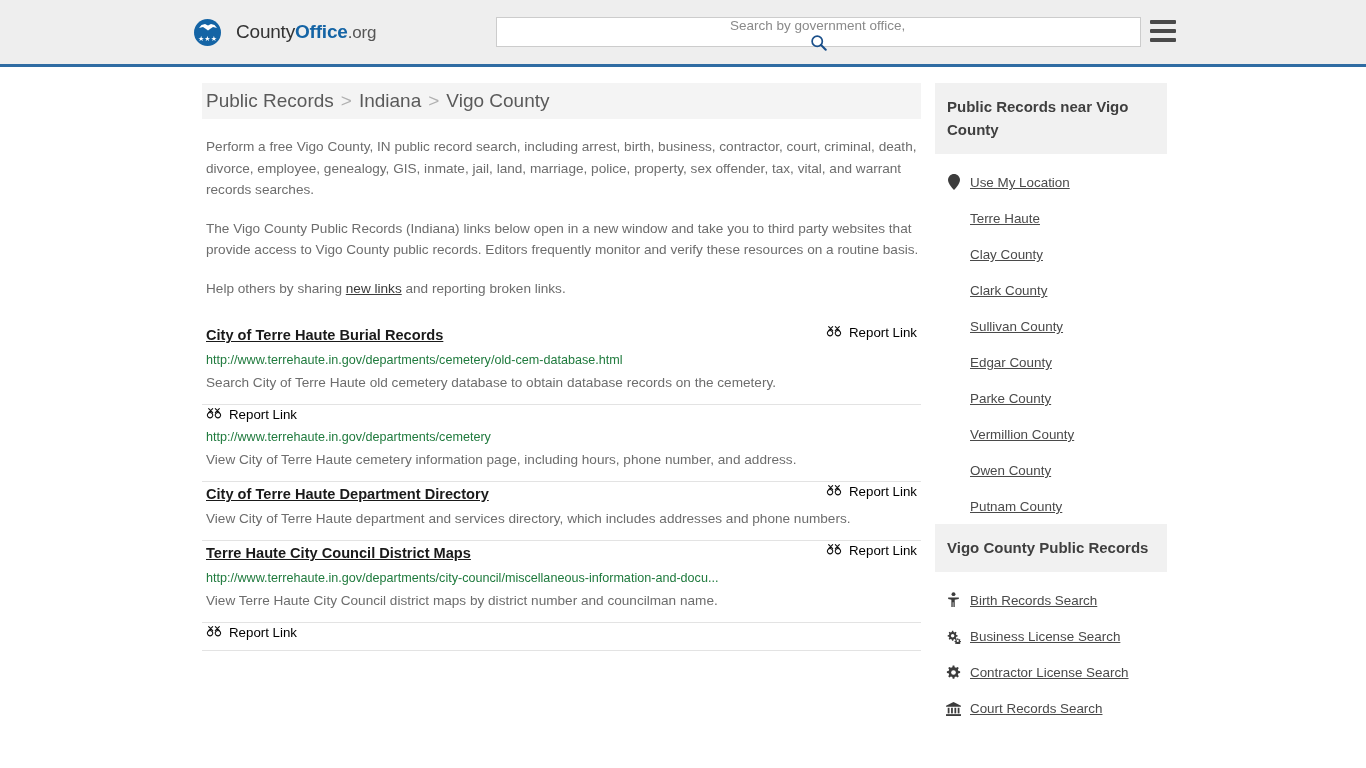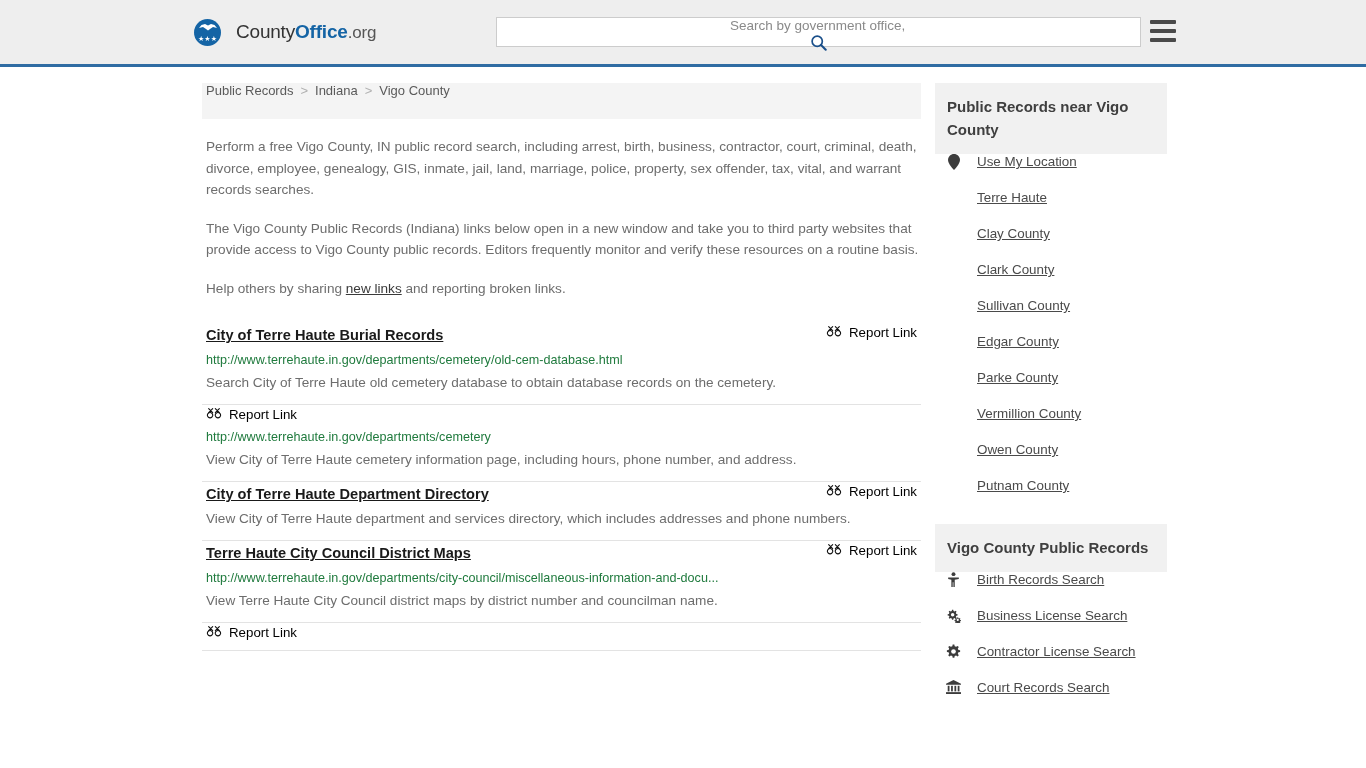--- a/index.html
+++ b/index.html
@@ -120,23 +120,23 @@
     padding-left: 202px;
   }
   .main-col { width: 719px; flex: none; }
   .side-col { width: 232px; margin-left: 14px; flex: none; }
 
   
   .breadcrumb {
     background: #f4f4f4;
     height: 36px;
     display: flex;
-    align-items: flex-start;
+    align-items: center;
     padding-left: 4px;
-    font-size: 13px;
+    font-size: 19px;
   }
   .breadcrumb a {
     color: #5a5a5a;
     text-decoration: none;
     cursor: pointer;
   }
   .breadcrumb .sep {
     color: #b0b0b0;
     margin: 0 7px;
   }
@@ -213,22 +213,22 @@
     background: #f1f1f1;
     padding: 12px 13px 13px 12px;
     font-size: 15px;
     font-weight: bold;
     color: #3f3f3f;
     line-height: 23px;
   }
   .side-list { padding: 0; margin: 0; list-style: none; }
   .side-list li {
     display: flex;
-    align-items: flex-start;
-    gap: 16px;
+    align-items: flex-end;
+    gap: 9px;
     padding: 0 0 0 11px;
     height: 36px;
   }
   .side-list li a {
     color: #4a4a4a;
     font-size: 13.4px;
     text-decoration: underline;
     cursor: pointer;
   }
   .side-icon {

